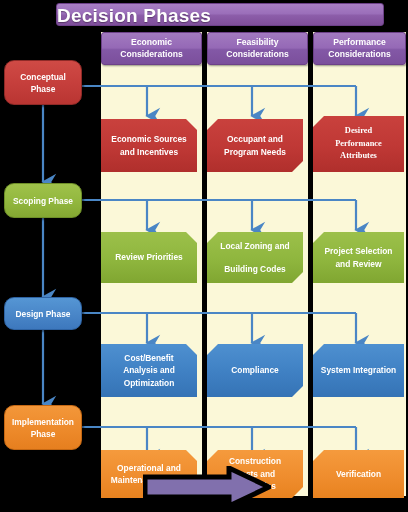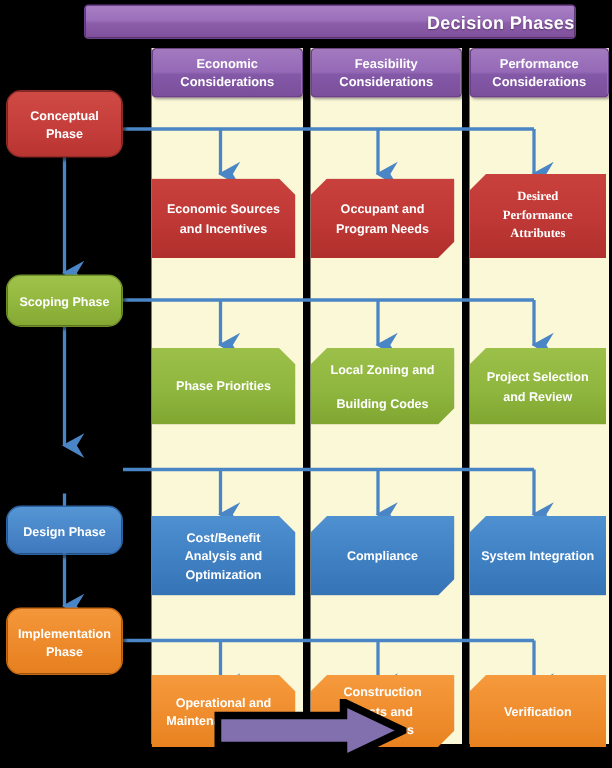--- a/index.html
+++ b/index.html
@@ -25,23 +25,23 @@
     position: absolute;
     left: 56px;
     top: 3px;
     width: 328px;
     height: 23px;
     border-radius: 3px;
     background: linear-gradient(to bottom, #a87fc4 0%, #9b6fba 45%, #8c5da9 55%, #7f4f9b 100%);
     border: 1px solid #6d4189;
     box-shadow: 2px 2px 2px rgba(0,0,0,0.45);
     color: #ffffff;
-    font-size: 12px;
-    font-weight: bold;
-    text-align: right;
+    font-size: 19px;
+    font-weight: bold;
+    text-align: left;
     line-height: 23px;
     letter-spacing: .2px;
     text-shadow: 0 1px 1px rgba(0,0,0,.35);
     box-sizing: border-box;
   }
 
   
   .col-strip {
     position: absolute;
     background: #fbf8d8;
@@ -90,21 +90,20 @@
     background: linear-gradient(to bottom, #cf4a45 0%, #c63f3c 50%, #b93532 100%);
     border: 1px solid #8f2a27;
   }
   .phase-scoping {
     background: linear-gradient(to bottom, #9fc24a 0%, #93b83f 50%, #84a832 100%);
     border: 1px solid #6e8f28;
   }
   .phase-design {
     background: linear-gradient(to bottom, #5596d4 0%, #4a87c9 50%, #3d78bd 100%);
     border: 1px solid #2e63a3;
-    margin-top: 40px;
   }
   .phase-implementation {
     background: linear-gradient(to bottom, #f3973a 0%, #ee8b2c 50%, #e67f1f 100%);
     border: 1px solid #c56813;
   }
 
   
   .node {
     position: absolute;
     color: #ffffff;
@@ -228,21 +227,21 @@
     <span>Occupant and</span>
     <span>Program Needs</span>
   </div>
   <div class="node n-red cut-tl" style="left:313px; top:116px; width:91px; height:56px;font-family:Liberation Serif, serif;">
     <span>Desired</span>
     <span>Performance</span>
     <span>Attributes</span>
   </div>
 
   <div class="node n-green cut-tr" style="left:101px; top:232px; width:96px; height:51px;">
-    <span>Phase Priorities</span>
+    <span>Review Priorities</span>
   </div>
   <div class="node n-green cut-tl-br" style="left:207px; top:232px; width:96px; height:51px;gap:11px;">
     <span>Local Zoning and</span>
     <span>Building Codes</span>
   </div>
   <div class="node n-green cut-tl" style="left:313px; top:232px; width:91px; height:51px;">
     <span>Project Selection</span>
     <span>and Review</span>
   </div>
 

